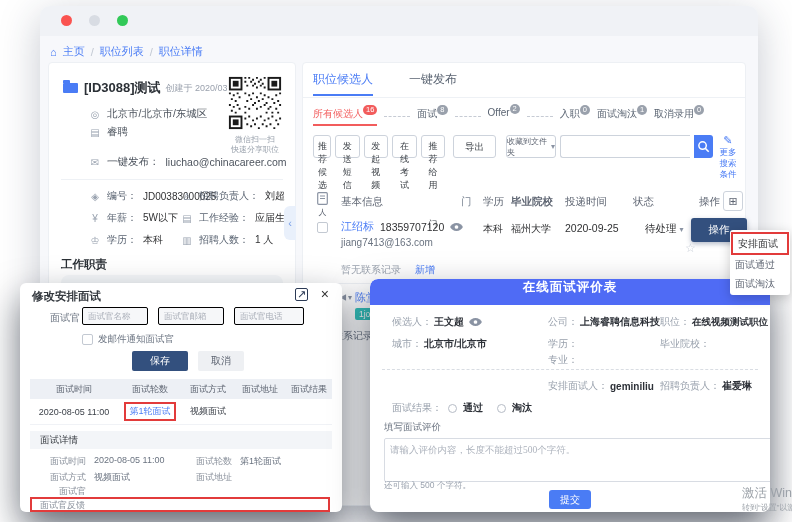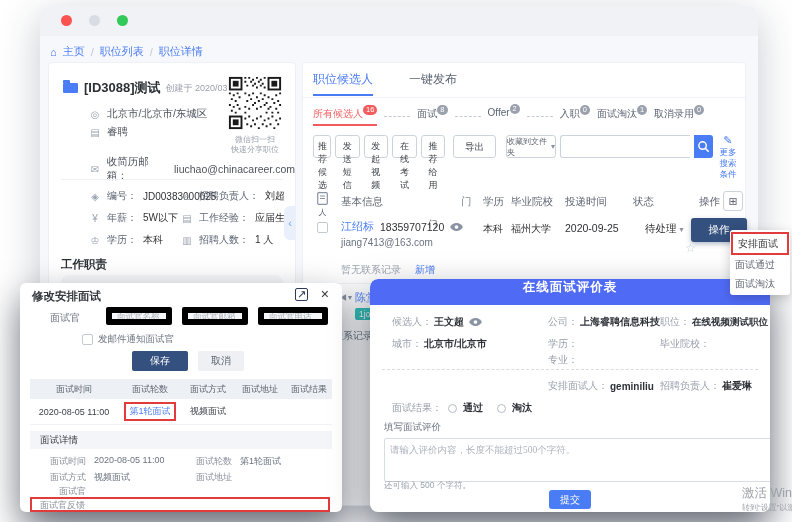--- a/index.html
+++ b/index.html
@@ -55,22 +55,22 @@
   .gridbtn{width:20px;height:20px;border:1px solid #cdd3dc;border-radius:3px;background:#fff;color:#5f6673;
            font-size:11px;display:flex;align-items:center;justify-content:center;}
   
   .menu{position:absolute;left:730px;top:230px;width:60px;background:#fff;border-radius:3px;z-index:9;
         box-shadow:0 3px 12px rgba(0,0,0,.2);padding:2px 0;}
   .mi{font-size:10px;color:#5f6673;line-height:19px;padding-left:5px;}
   .mi.hl{border:2px solid #e23b3b;color:#303133;margin:0 1px;}
   
   .modal{position:absolute;background:#fff;overflow:hidden;box-shadow:0 16px 36px rgba(8,14,30,.55);}
   .lm-title{font-size:11.5px;font-weight:600;color:#34393f;}
-  .lm-in{position:absolute;height:18px;background:#f6f7f9;border:6px solid #000000;border-radius:2px;
-         font-size:8.5px;color:#5f6673;padding:0 5px;margin-left:24px;}
+  .lm-in{position:absolute;height:18px;background:#f6f7f9;border:1px solid #000000;border-radius:2px;
+         font-size:8.5px;color:#5f6673;padding:0 5px;}
   .lm-in::placeholder{color:#a9aeb8;}
   .btn-save{background:#33507e;color:#fff;font-size:10px;border-radius:2px;display:flex;align-items:center;justify-content:center;}
   .btn-cancel{background:#eef0f3;color:#5f6673;font-size:10px;border-radius:2px;display:flex;align-items:center;justify-content:center;}
   .lmt-head{display:flex;background:#edf0f5;height:20px;align-items:center;}
   .lmt-head div{font-size:9px;color:#5f6673;text-align:center;}
   .lmt-row{display:flex;height:26px;align-items:center;border-bottom:1px solid #f0f2f6;}
   .lmt-row div{font-size:9px;color:#3a3f47;text-align:center;}
   .roundlink{color:#4a7cf5;border:2px solid #e23b3b;padding:1px 3px;display:inline-block;}
   .dlabel{font-size:9px;color:#8a919c;position:absolute;width:46px;text-align:right;}
   .dval{font-size:9px;color:#303133;position:absolute;}
@@ -167,21 +167,21 @@
       <div class="jrow" style="left:40px;top:44px;">
         <span class="jico">◎</span>
         <span>北京市/北京市/东城区</span>
       </div>
       <div class="jrow" style="left:40px;top:62px;">
         <span class="jico">▤</span>
         <span>睿聘</span>
       </div>
       <div class="jrow" style="left:40px;top:92px;">
         <span class="jico">✉</span>
-        <span>收简历邮箱：</span>
+        <span>一键发布：</span>
         <span>liuchao@chinacareer.com</span>
       </div>
       <div class="divh" style="left:12px;right:12px;top:116px;"></div>
 
       <div class="jrow" style="left:40px;top:126px;font-size:10px;">
         <span class="jico">◈</span>
         <span class="info-label">编号：</span>
         <span class="info-val">JD00383000025</span>
       </div>
       <div class="jrow" style="left:132px;top:126px;font-size:10px;">
@@ -262,21 +262,21 @@
       <div class="abs" style="left:0;top:126px;right:0;height:28px;background:#fff;z-index:2;">
         <span class="abs" style="left:14px;top:2px;text-align:center;">
           <svg width="11" height="13">
               <use href="#i-page"></use>
             </svg>
           <span style="display:block;font-size:8px;color:#5f6673;line-height:8px;">人</span>
         </span>
         <span class="th abs" style="left:38px;top:6px;">基本信息</span>
         <span class="th abs" style="left:158px;top:6px;color:#7c8694;">门</span>
         <span class="th abs" style="left:180px;top:6px;">学历</span>
-        <span class="th abs" style="left:208px;top:6px;">毕业院校</span>
+        <span class="th abs" style="left:208px;top:6px;font-weight:bold;">毕业院校</span>
         <span class="th abs" style="left:262px;top:6px;">投递时间</span>
         <span class="th abs" style="left:330px;top:6px;">状态</span>
         <span class="th abs" style="left:396px;top:6px;">操作</span>
         <span class="gridbtn abs" style="left:420px;top:2px;">
           <span>⊞</span>
         </span>
       </div>
 
       <div class="abs" style="left:0;top:154px;right:0;height:46px;z-index:2;">
         <span class="cb abs" style="left:14px;top:5px;"></span>

